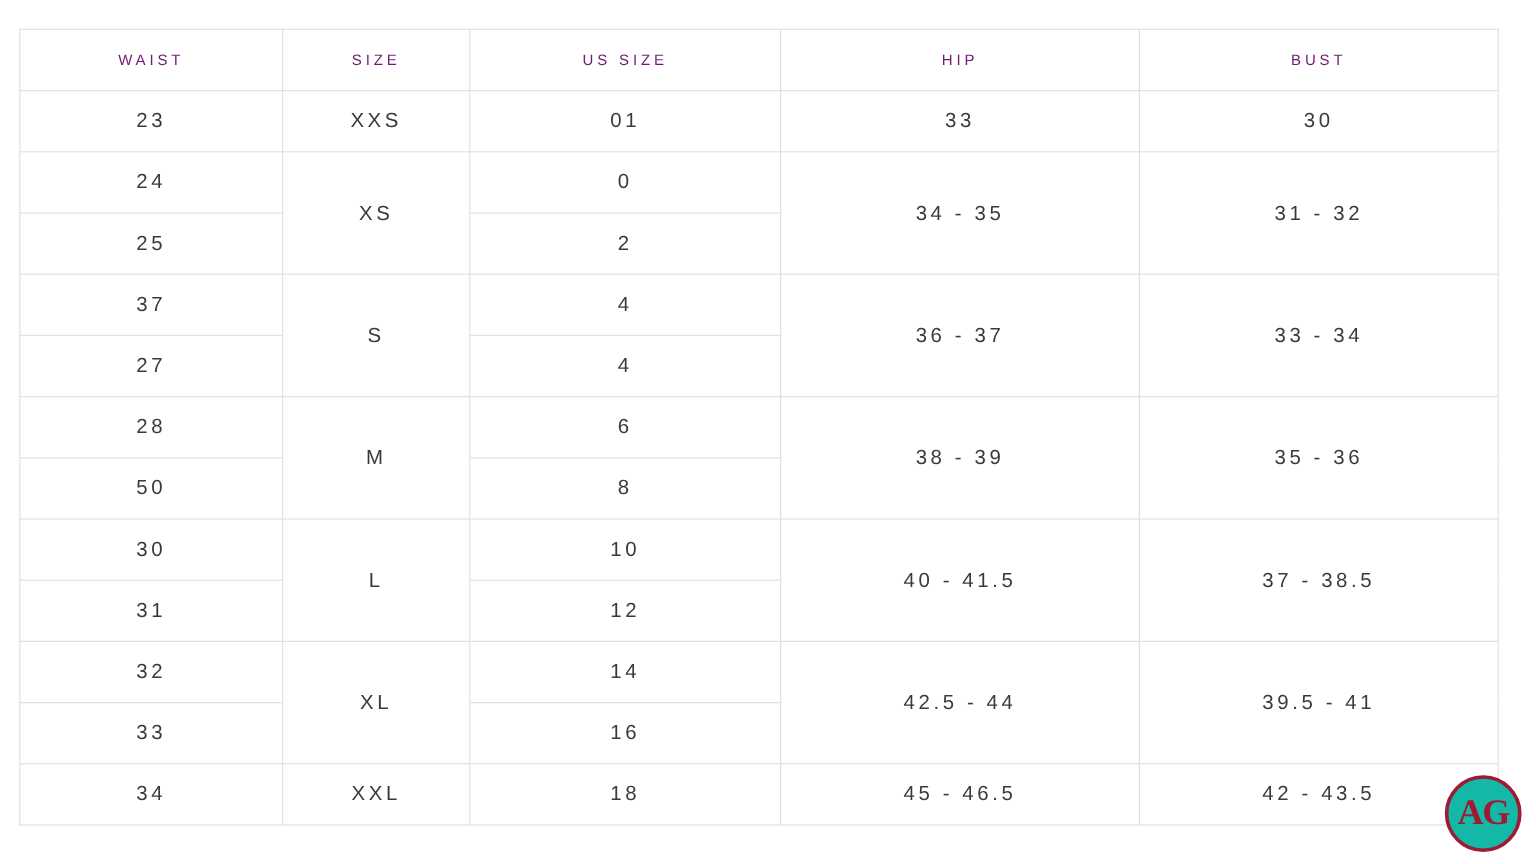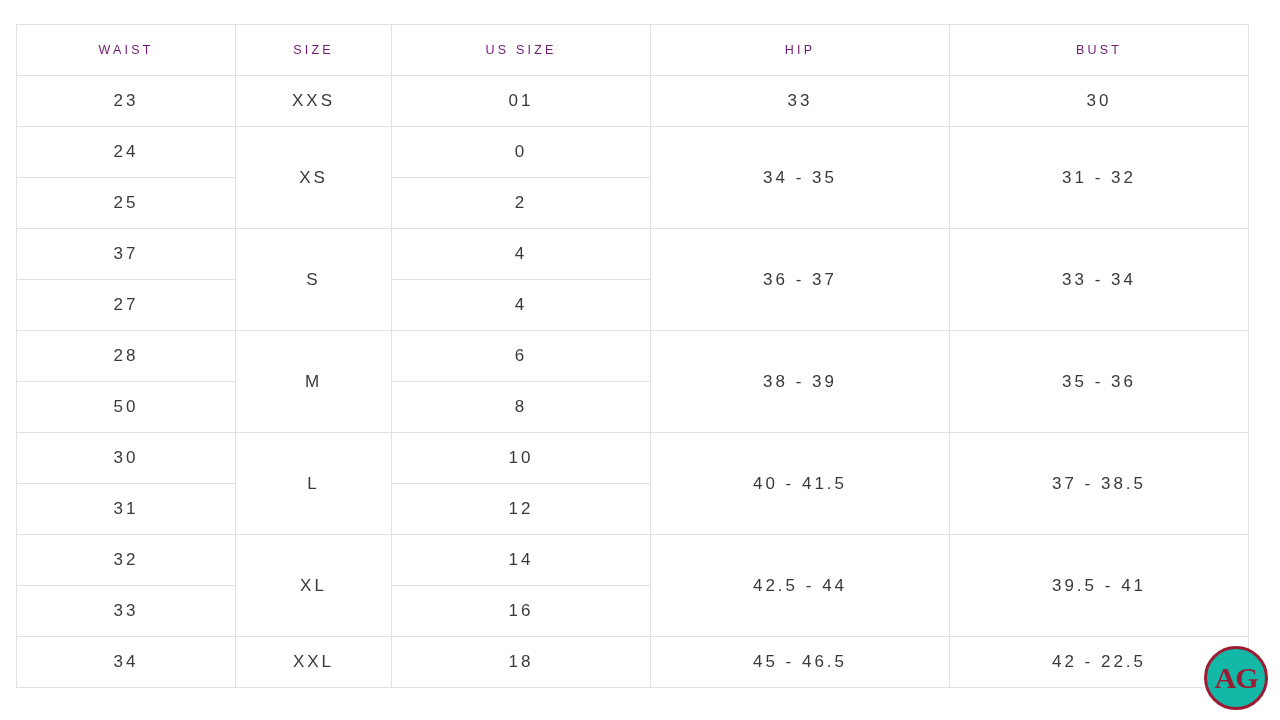--- a/index.html
+++ b/index.html
@@ -172,21 +172,21 @@
       <tr>
         <td>33</td>
         <td>16</td>
       </tr>
 
       <tr>
         <td>34</td>
         <td>XXL</td>
         <td>18</td>
         <td>45 - 46.5</td>
-        <td>42 - 22.5</td>
+        <td>42 - 43.5</td>
       </tr>
     </tbody>
   </table>
 </div>
 
 <div class="logo">
   <span>AG</span>
 </div>
 
 </body></html>

